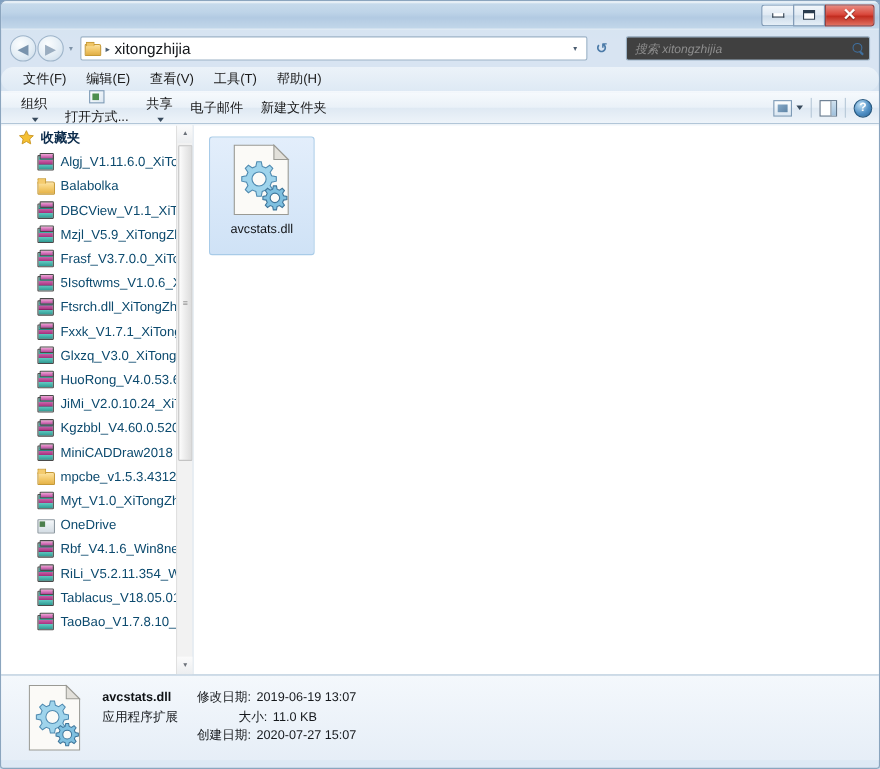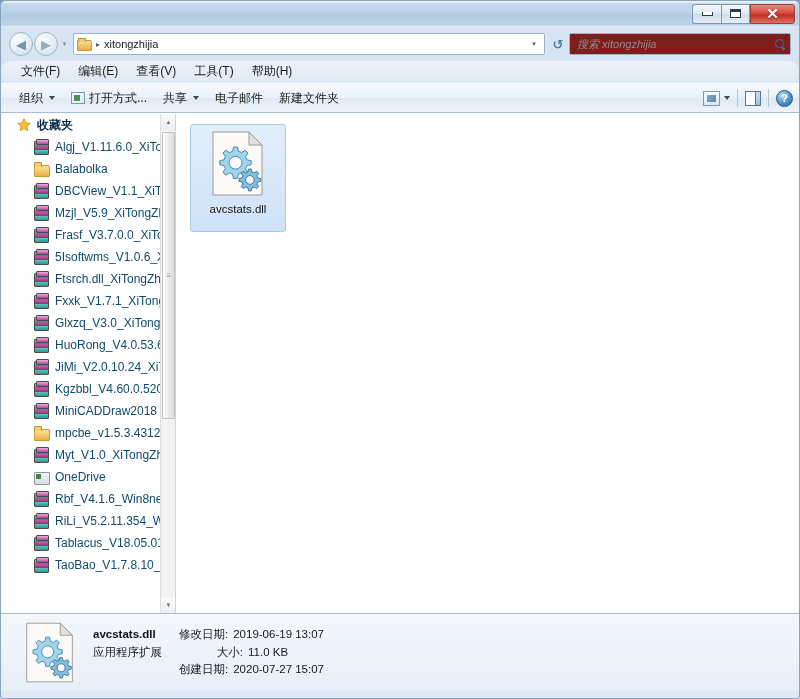--- a/index.html
+++ b/index.html
@@ -130,21 +130,21 @@
     background: #f0c566;
     border: 1px solid #c79a36;
     border-bottom: none;
     border-radius: 1px 1px 0 0;
   }
   .crumb-arrow {
     color: #4a5d70; font-size: 8px;
     padding: 0 4px 0 2px;
   }
   .crumb-text {
-    font-size: 11px;
+    font-size: 14px;
     color: #15181c;
     white-space: nowrap;
   }
   #addr-caret {
     margin-left: auto;
     width: 16px; height: 20px;
     display: flex; align-items: center; justify-content: center;
     color: #4a5d70; font-size: 7px;
   }
 
@@ -153,22 +153,22 @@
     margin-left: 2px;
     display: flex; align-items: center; justify-content: center;
     color: #4b7aa8;
     font-size: 13px;
     font-weight: bold;
   }
 
   #searchbox {
     width: 222px;
     height: 22px;
-    margin-left: 0;
-    background: #7f1d1d;
+    margin-left: 11px;
+    background: #404040;
     border: 1px solid #9cb2c6;
     border-radius: 2px;
     display: flex;
     align-items: center;
     padding: 0 3px 0 7px;
   }
   #searchbox .ph {
     font-size: 11px;
     color: #8d8d8d;
     font-style: italic;
@@ -223,20 +223,21 @@
     border-bottom: 1px solid #a7bed2;
   }
   .cmditem {
     display: flex;
     align-items: center;
     gap: 4px;
     font-size: 12px;
     color: #19191a;
     padding: 3px 8px;
     white-space: nowrap;
+    flex-direction: column;
   }
   .caret-dn {
     width: 0; height: 0;
     border-left: 3.5px solid transparent;
     border-right: 3.5px solid transparent;
     border-top: 4px solid #384a5c;
     margin-left: 2px;
   }
   .openwith-ico {
     width: 14px; height: 12px;

